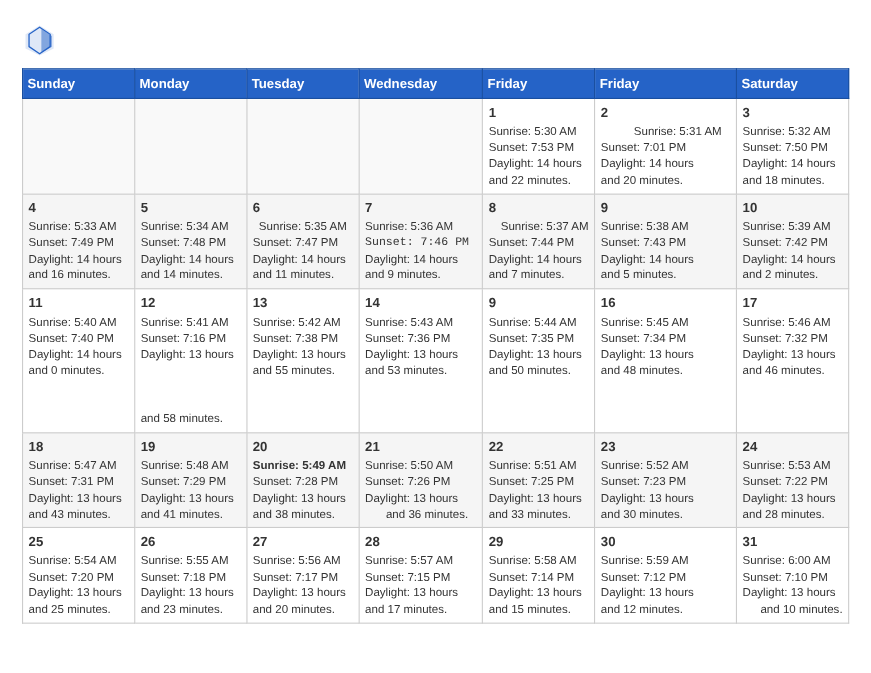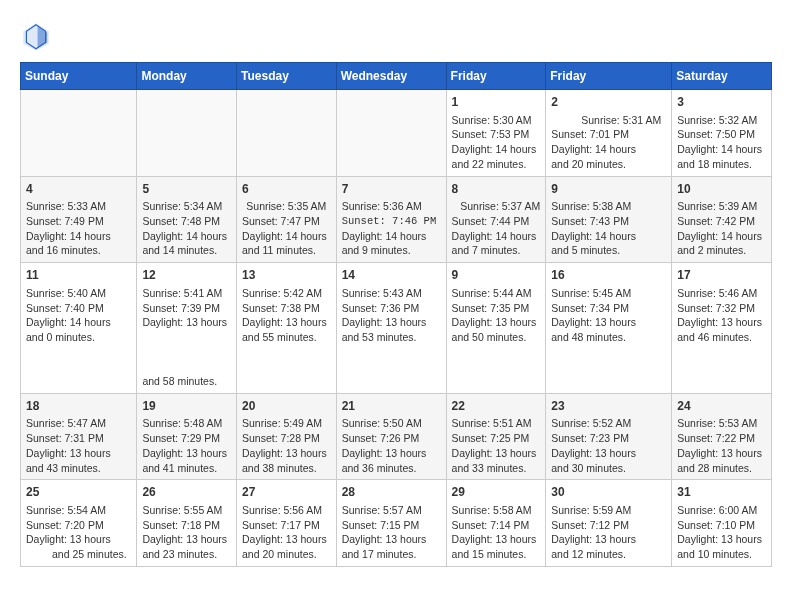--- a/index.html
+++ b/index.html
@@ -207,21 +207,21 @@
         <td>
           <span class="day-num">11</span>
           <span style="display: block;">Sunrise: 5:40 AM</span>
           <span style="display: block;">Sunset: 7:40 PM</span>
           <span style="display: block;">Daylight: 14 hours</span>
           <span style="display: block;">and 0 minutes.</span>
         </td>
         <td>
           <span class="day-num">12</span>
           <span style="display: block;">Sunrise: 5:41 AM</span>
-          <span style="display: block;">Sunset: 7:39 PM</span>
+          <span style="display: block;">Sunset: 7:16 PM</span>
           <span style="display: block;">Daylight: 13 hours</span>
           <span style="display: block; margin-top: 44px;">and 58 minutes.</span>
         </td>
         <td>
           <span class="day-num">13</span>
           <span style="display: block;">Sunrise: 5:42 AM</span>
           <span style="display: block;">Sunset: 7:38 PM</span>
           <span style="display: block;">Daylight: 13 hours</span>
           <span style="display: block;">and 55 minutes.</span>
         </td>
@@ -264,31 +264,31 @@
         </td>
         <td>
           <span class="day-num">19</span>
           <span style="display: block;">Sunrise: 5:48 AM</span>
           <span style="display: block;">Sunset: 7:29 PM</span>
           <span style="display: block;">Daylight: 13 hours</span>
           <span style="display: block;">and 41 minutes.</span>
         </td>
         <td>
           <span class="day-num">20</span>
-          <span style="display: block;">Sunrise: 5:49 AM</span>
+          <span style="display: block; font-weight: bold;">Sunrise: 5:49 AM</span>
           <span style="display: block;">Sunset: 7:28 PM</span>
           <span style="display: block;">Daylight: 13 hours</span>
           <span style="display: block;">and 38 minutes.</span>
         </td>
         <td>
           <span class="day-num">21</span>
           <span style="display: block;">Sunrise: 5:50 AM</span>
           <span style="display: block;">Sunset: 7:26 PM</span>
           <span style="display: block;">Daylight: 13 hours</span>
-          <span style="display: block;">and 36 minutes.</span>
+          <span style="display: block; margin-left: 19px;">and 36 minutes.</span>
         </td>
         <td>
           <span class="day-num">22</span>
           <span style="display: block;">Sunrise: 5:51 AM</span>
           <span style="display: block;">Sunset: 7:25 PM</span>
           <span style="display: block;">Daylight: 13 hours</span>
           <span style="display: block;">and 33 minutes.</span>
         </td>
         <td>
           <span class="day-num">23</span>
@@ -304,21 +304,21 @@
           <span style="display: block;">Daylight: 13 hours</span>
           <span style="display: block;">and 28 minutes.</span>
         </td>
       </tr>
       <tr>
         <td>
           <span class="day-num">25</span>
           <span style="display: block;">Sunrise: 5:54 AM</span>
           <span style="display: block;">Sunset: 7:20 PM</span>
           <span style="display: block;">Daylight: 13 hours</span>
-          <span style="display: block; margin-left: 26px;">and 25 minutes.</span>
+          <span style="display: block;">and 25 minutes.</span>
         </td>
         <td>
           <span class="day-num">26</span>
           <span style="display: block;">Sunrise: 5:55 AM</span>
           <span style="display: block;">Sunset: 7:18 PM</span>
           <span style="display: block;">Daylight: 13 hours</span>
           <span style="display: block;">and 23 minutes.</span>
         </td>
         <td>
           <span class="day-num">27</span>
@@ -346,17 +346,17 @@
           <span style="display: block;">Sunrise: 5:59 AM</span>
           <span style="display: block;">Sunset: 7:12 PM</span>
           <span style="display: block;">Daylight: 13 hours</span>
           <span style="display: block;">and 12 minutes.</span>
         </td>
         <td>
           <span class="day-num">31</span>
           <span style="display: block;">Sunrise: 6:00 AM</span>
           <span style="display: block;">Sunset: 7:10 PM</span>
           <span style="display: block;">Daylight: 13 hours</span>
-          <span style="display: block;">and 10 minutes.</span>
+          <span style="display: block; text-align: right;">and 10 minutes.</span>
         </td>
       </tr>
     </tbody>
 </table>
 
 </body></html>

